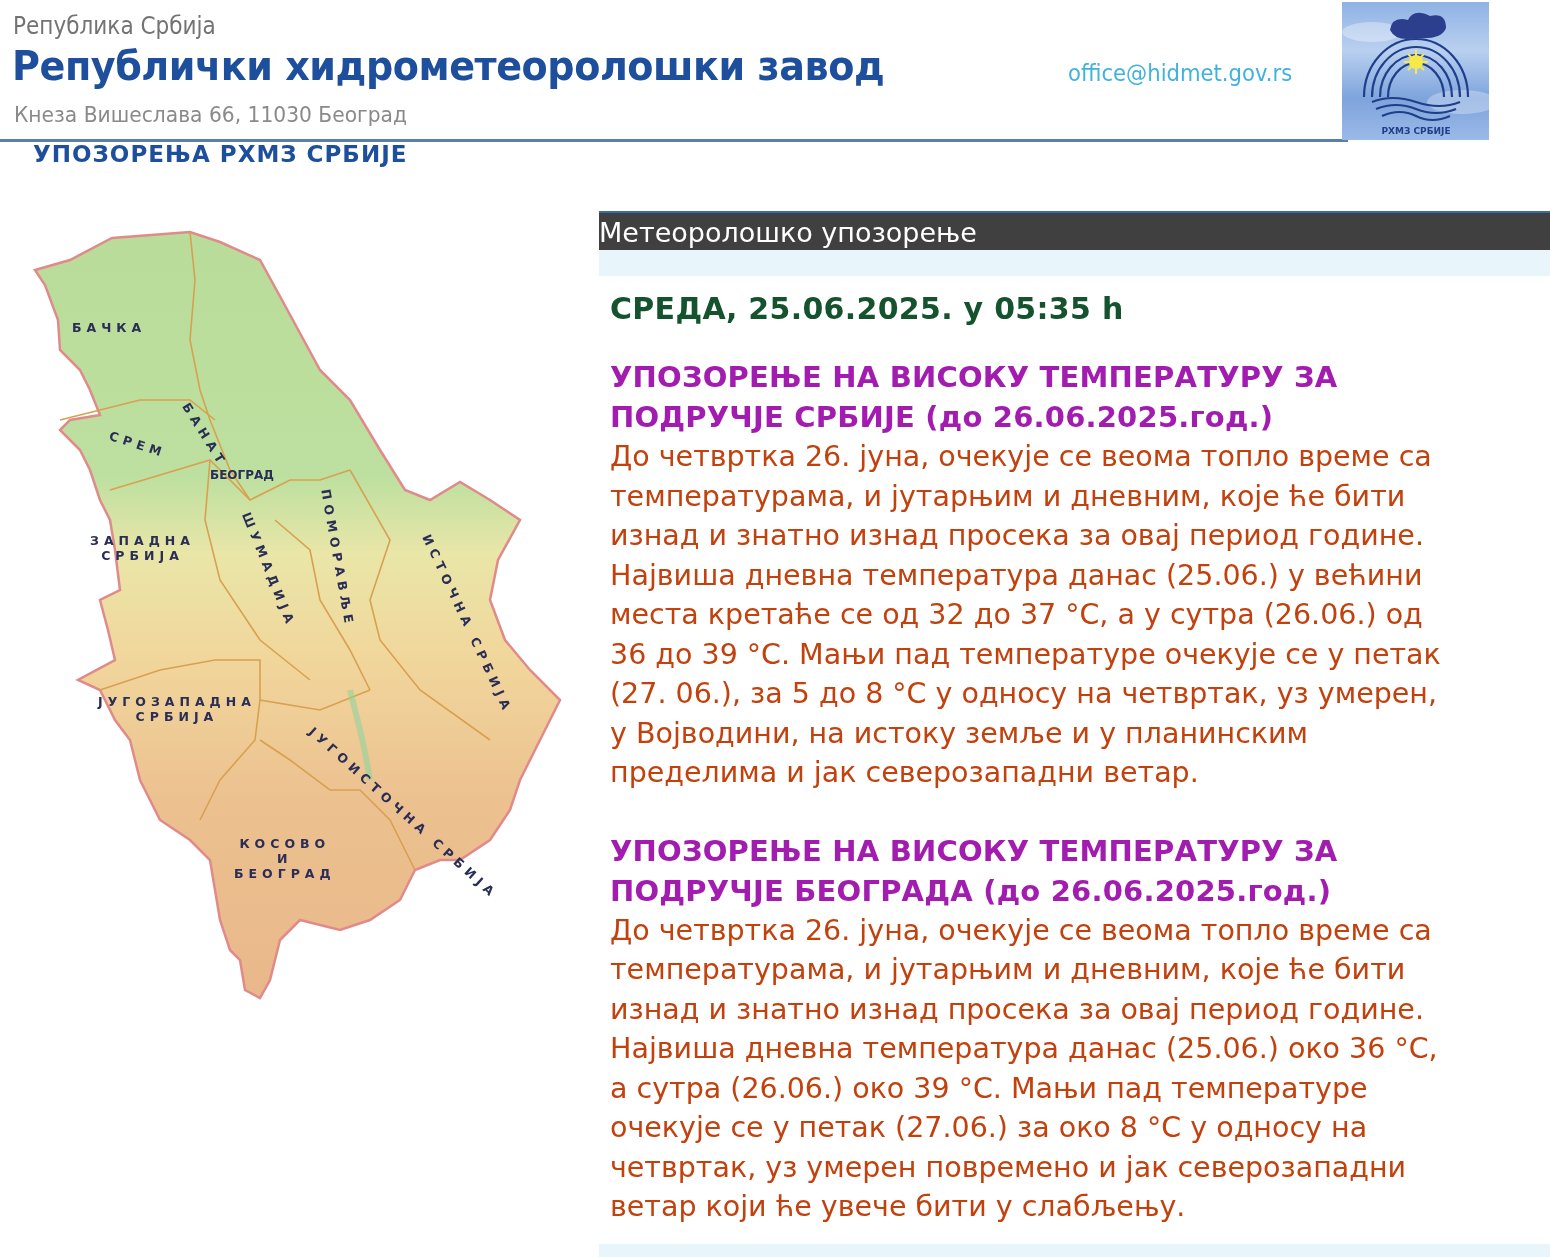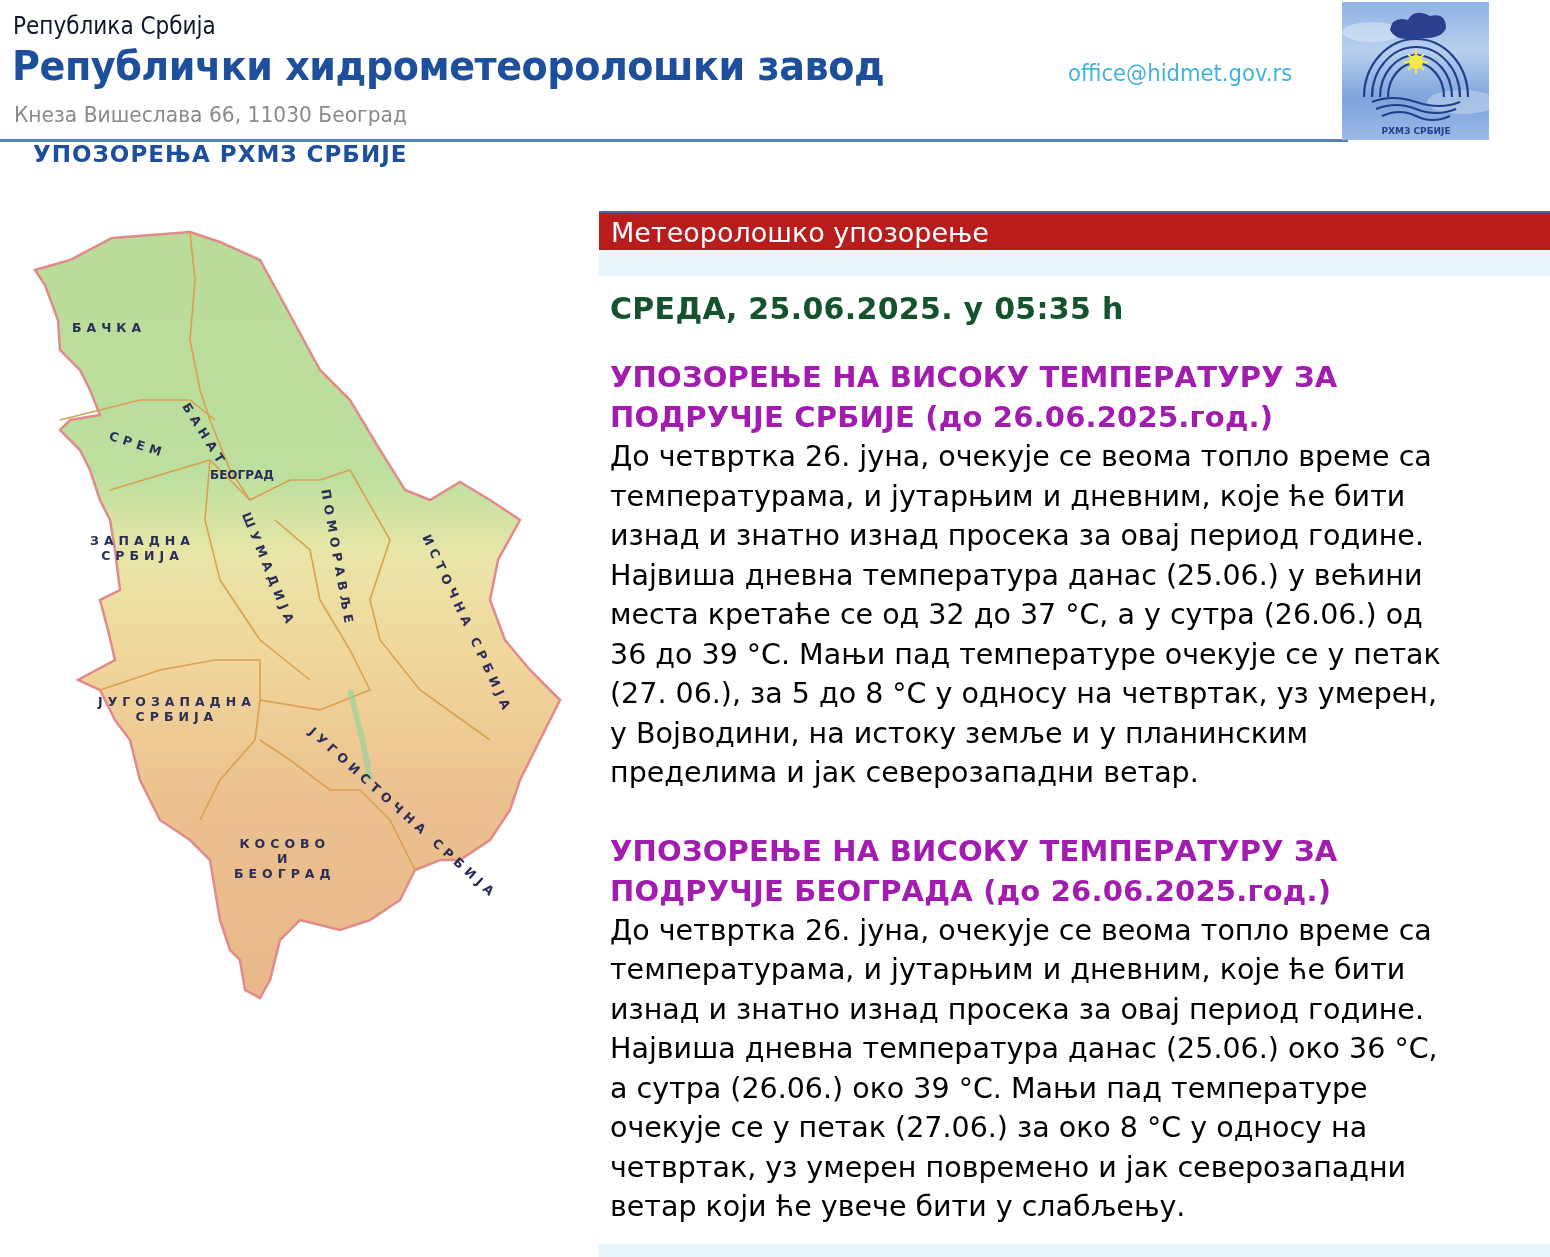--- a/index.html
+++ b/index.html
@@ -1,36 +1,36 @@
 <!DOCTYPE html>
 <html><head>
 <meta charset="utf-8">
 <style>
   html, body { margin:0; padding:0; background:#ffffff; }
   body { width:1550px; height:1257px; position:relative; overflow:hidden; font-family:"DejaVu Sans", sans-serif; }
 
-  .hdr-country { position:absolute; left:13px; top:12px; font-size:24px; color:#0f172a; font-family:"DejaVu Sans", sans-serif; font-stretch:condensed; }
+  .hdr-country { position:absolute; left:13px; top:12px; font-size:24px; color:#737373; font-family:"DejaVu Sans", sans-serif; font-stretch:condensed; }
   .hdr-title { position:absolute; left:12px; top:42px; font-size:41px; font-weight:bold; color:#1d4f9c; letter-spacing:-0.5px; font-family:"DejaVu Sans", sans-serif; transform:scaleX(0.93); transform-origin:left top; white-space:nowrap; }
   .hdr-address { position:absolute; left:14px; top:102px; font-size:22px; color:#8a8a8a; transform:scaleX(0.92); transform-origin:left top; white-space:nowrap; }
   .hdr-email { position:absolute; left:1068px; top:60px; font-size:23px; color:#3fb2de; text-decoration:none; transform:scaleX(0.92); transform-origin:left top; white-space:nowrap; }
   .hdr-rule { position:absolute; left:0; top:139px; width:1348px; height:3px; background:#5a7fa8; }
   .logo { position:absolute; left:1342px; top:2px; width:147px; height:138px; background:linear-gradient(180deg,#8fb2e4 0%,#b9d0f0 35%,#7ea4dc 70%,#9ab9e8 100%); overflow:hidden; }
 
   .section-title { position:absolute; left:33px; top:141px; font-size:23px; font-weight:bold; color:#1d4f9c; letter-spacing:1px; white-space:nowrap; }
 
   .map { position:absolute; left:20px; top:220px; width:560px; height:790px; }
   .map-label { position:absolute; font-size:12.5px; font-weight:bold; color:#2a2d55; letter-spacing:5px; white-space:nowrap; line-height:15px; text-align:center; font-family:"DejaVu Sans", sans-serif; }
 
   .warn-panel { position:absolute; left:599px; top:211px; width:951px; }
-  .warn-bar { height:39px; background:#b91c1c; border-top:2px solid #3a6aa8; color:#ffffff; font-size:27px; line-height:39px; padding-left:12px; box-sizing:border-box; }
+  .warn-bar { height:39px; background:#404040; border-top:2px solid #3a6aa8; color:#ffffff; font-size:27px; line-height:39px; box-sizing:border-box; }
   .warn-strip { height:26px; background:#e8f5fa; }
   .warn-body { padding-left:11px; color:#1b4f9a; }
   .warn-date { font-size:30px; font-weight:bold; color:#14532d; margin-top:15px; line-height:36px; letter-spacing:0.3px; }
   .warn-head { font-size:29px; font-weight:bold; color:#a21caf; line-height:40px; letter-spacing:0.2px; margin-top:30px; }
-  .warn-text { font-size:28.5px; color:#000000; line-height:39.5px; white-space:pre-line; }
+  .warn-text { font-size:28.5px; color:#c2410c; line-height:39.5px; white-space:pre-line; }
   .warn-footer-strip { position:absolute; left:599px; top:1244px; width:951px; height:13px; background:#e8f5fa; }
 </style>
 </head>
 <body>
 
 <div>
   <div class="hdr-country">Република Србија</div>
   <div class="hdr-title">Републички хидрометеоролошки завод</div>
   <div class="hdr-address">Кнеза Вишеслава 66, 11030  Београд</div>
   <a class="hdr-email">office@hidmet.gov.rs</a>

